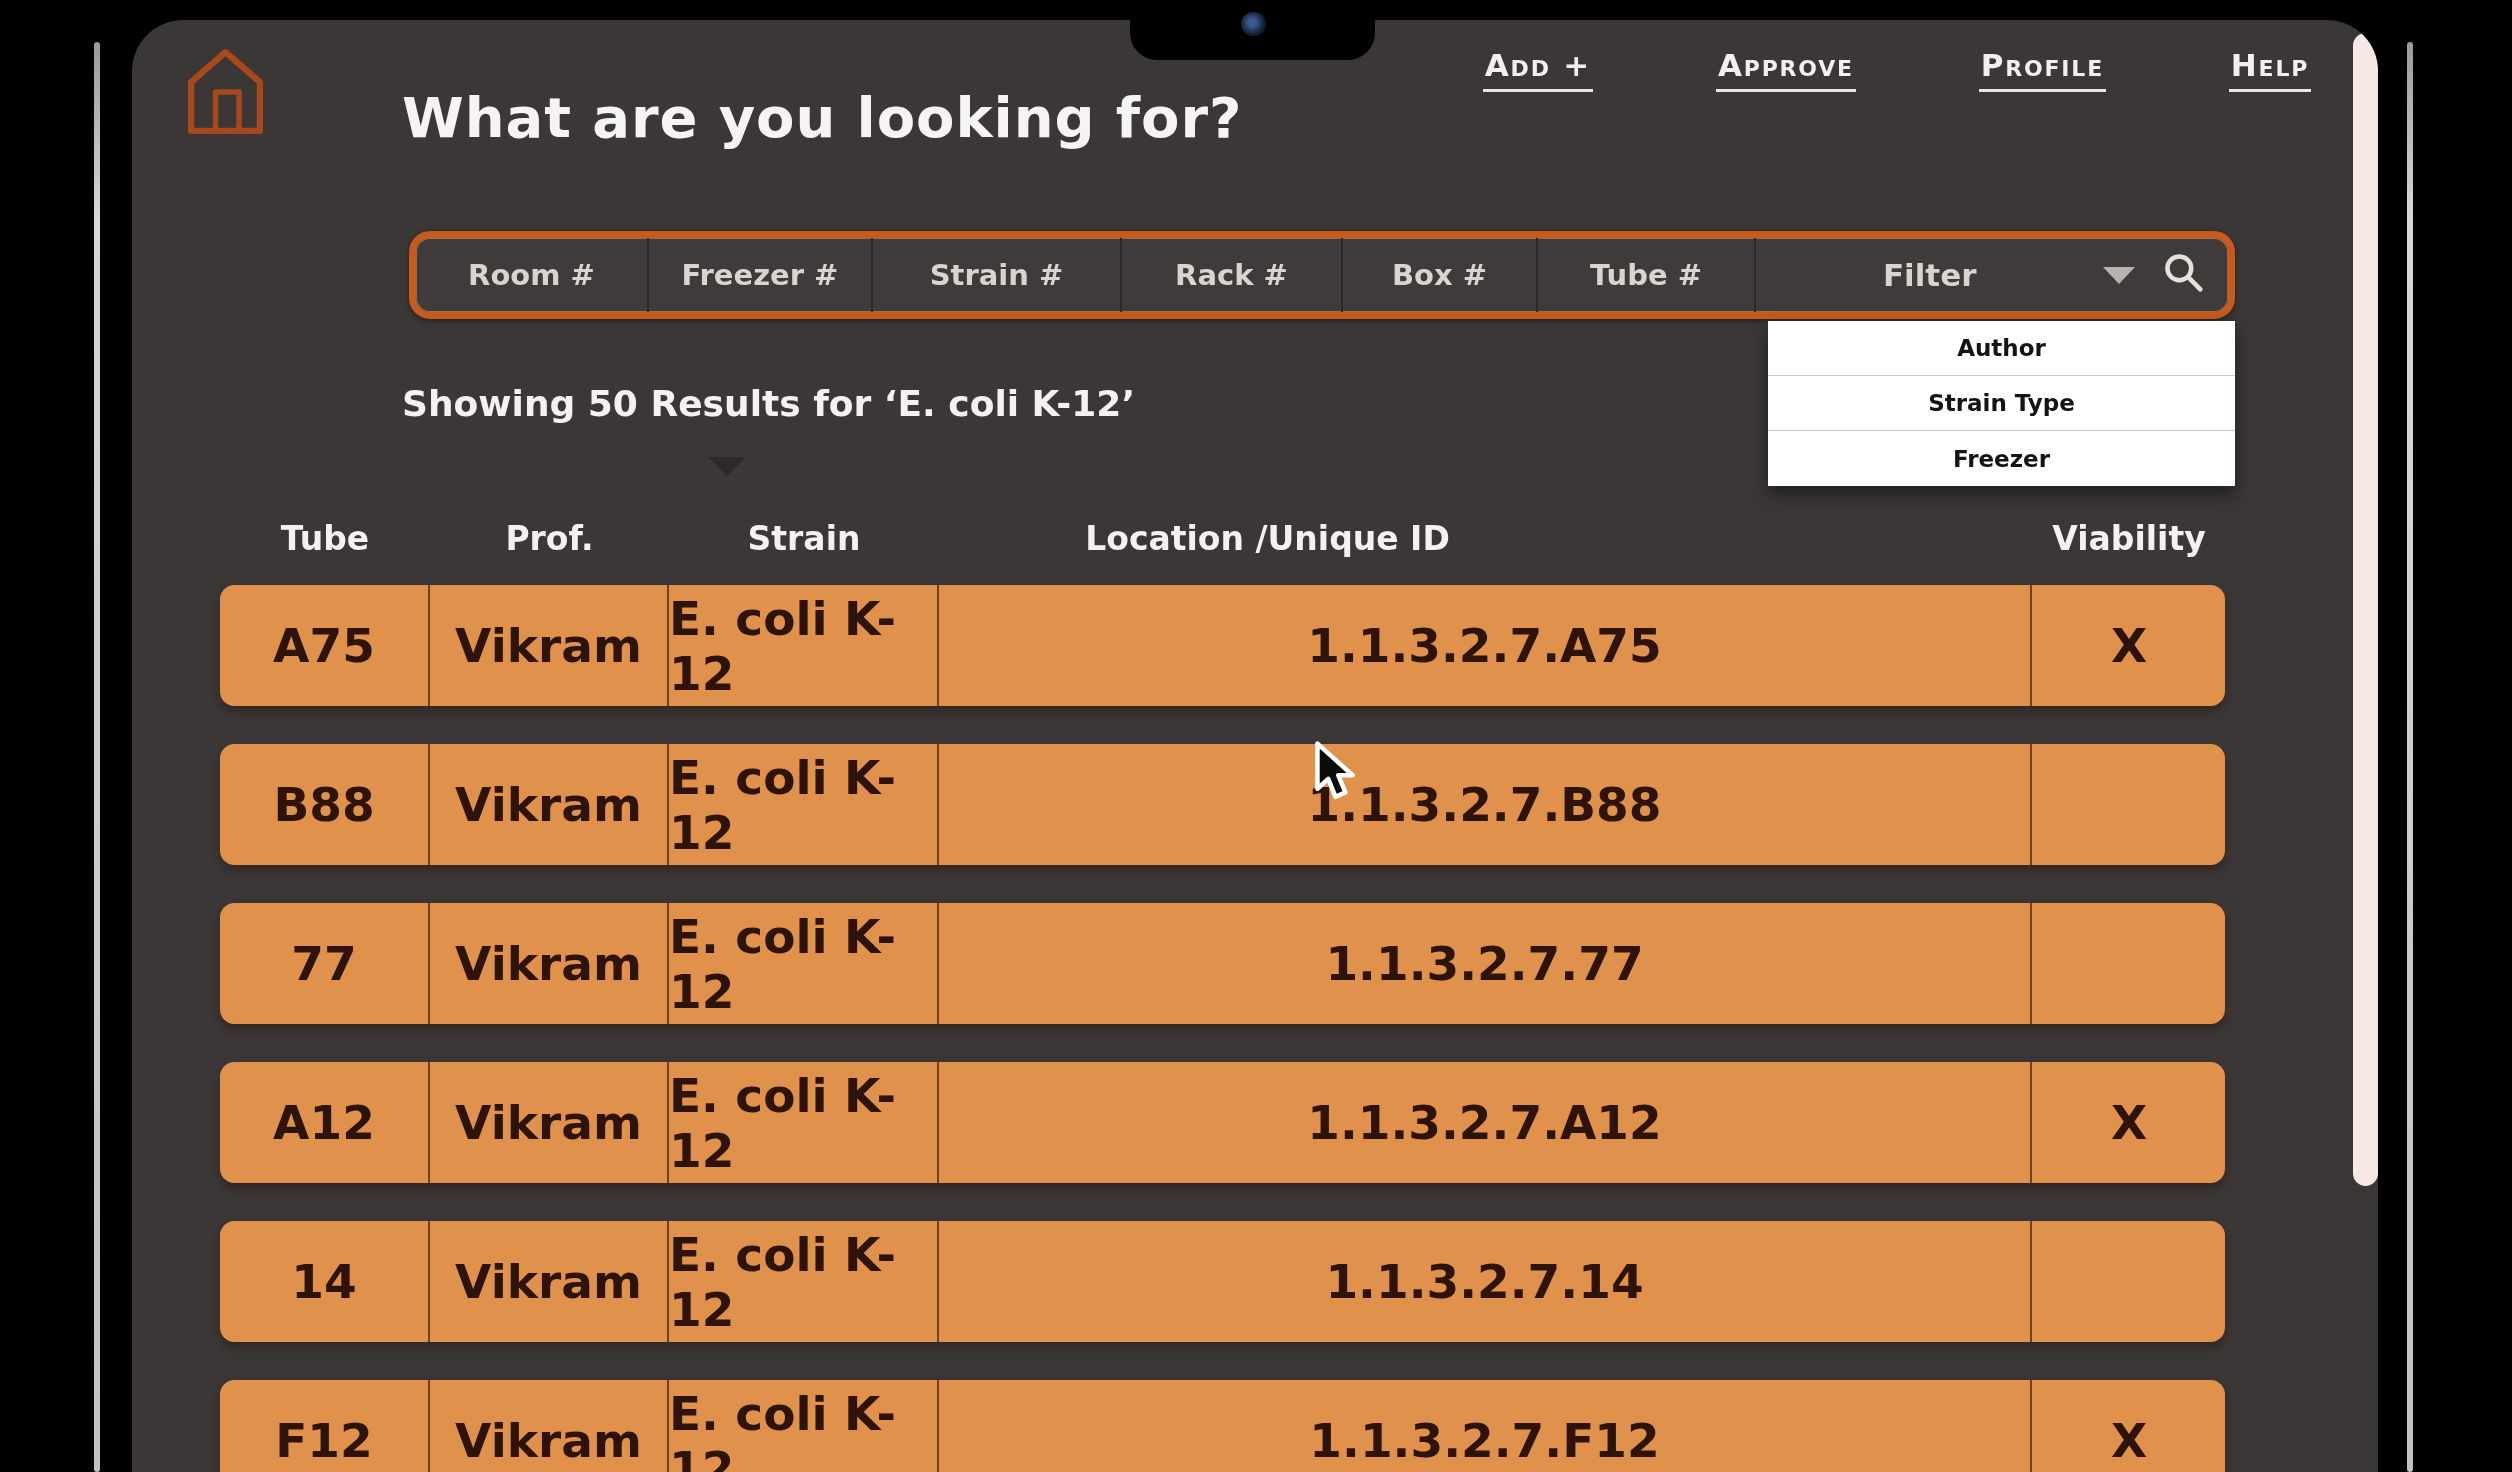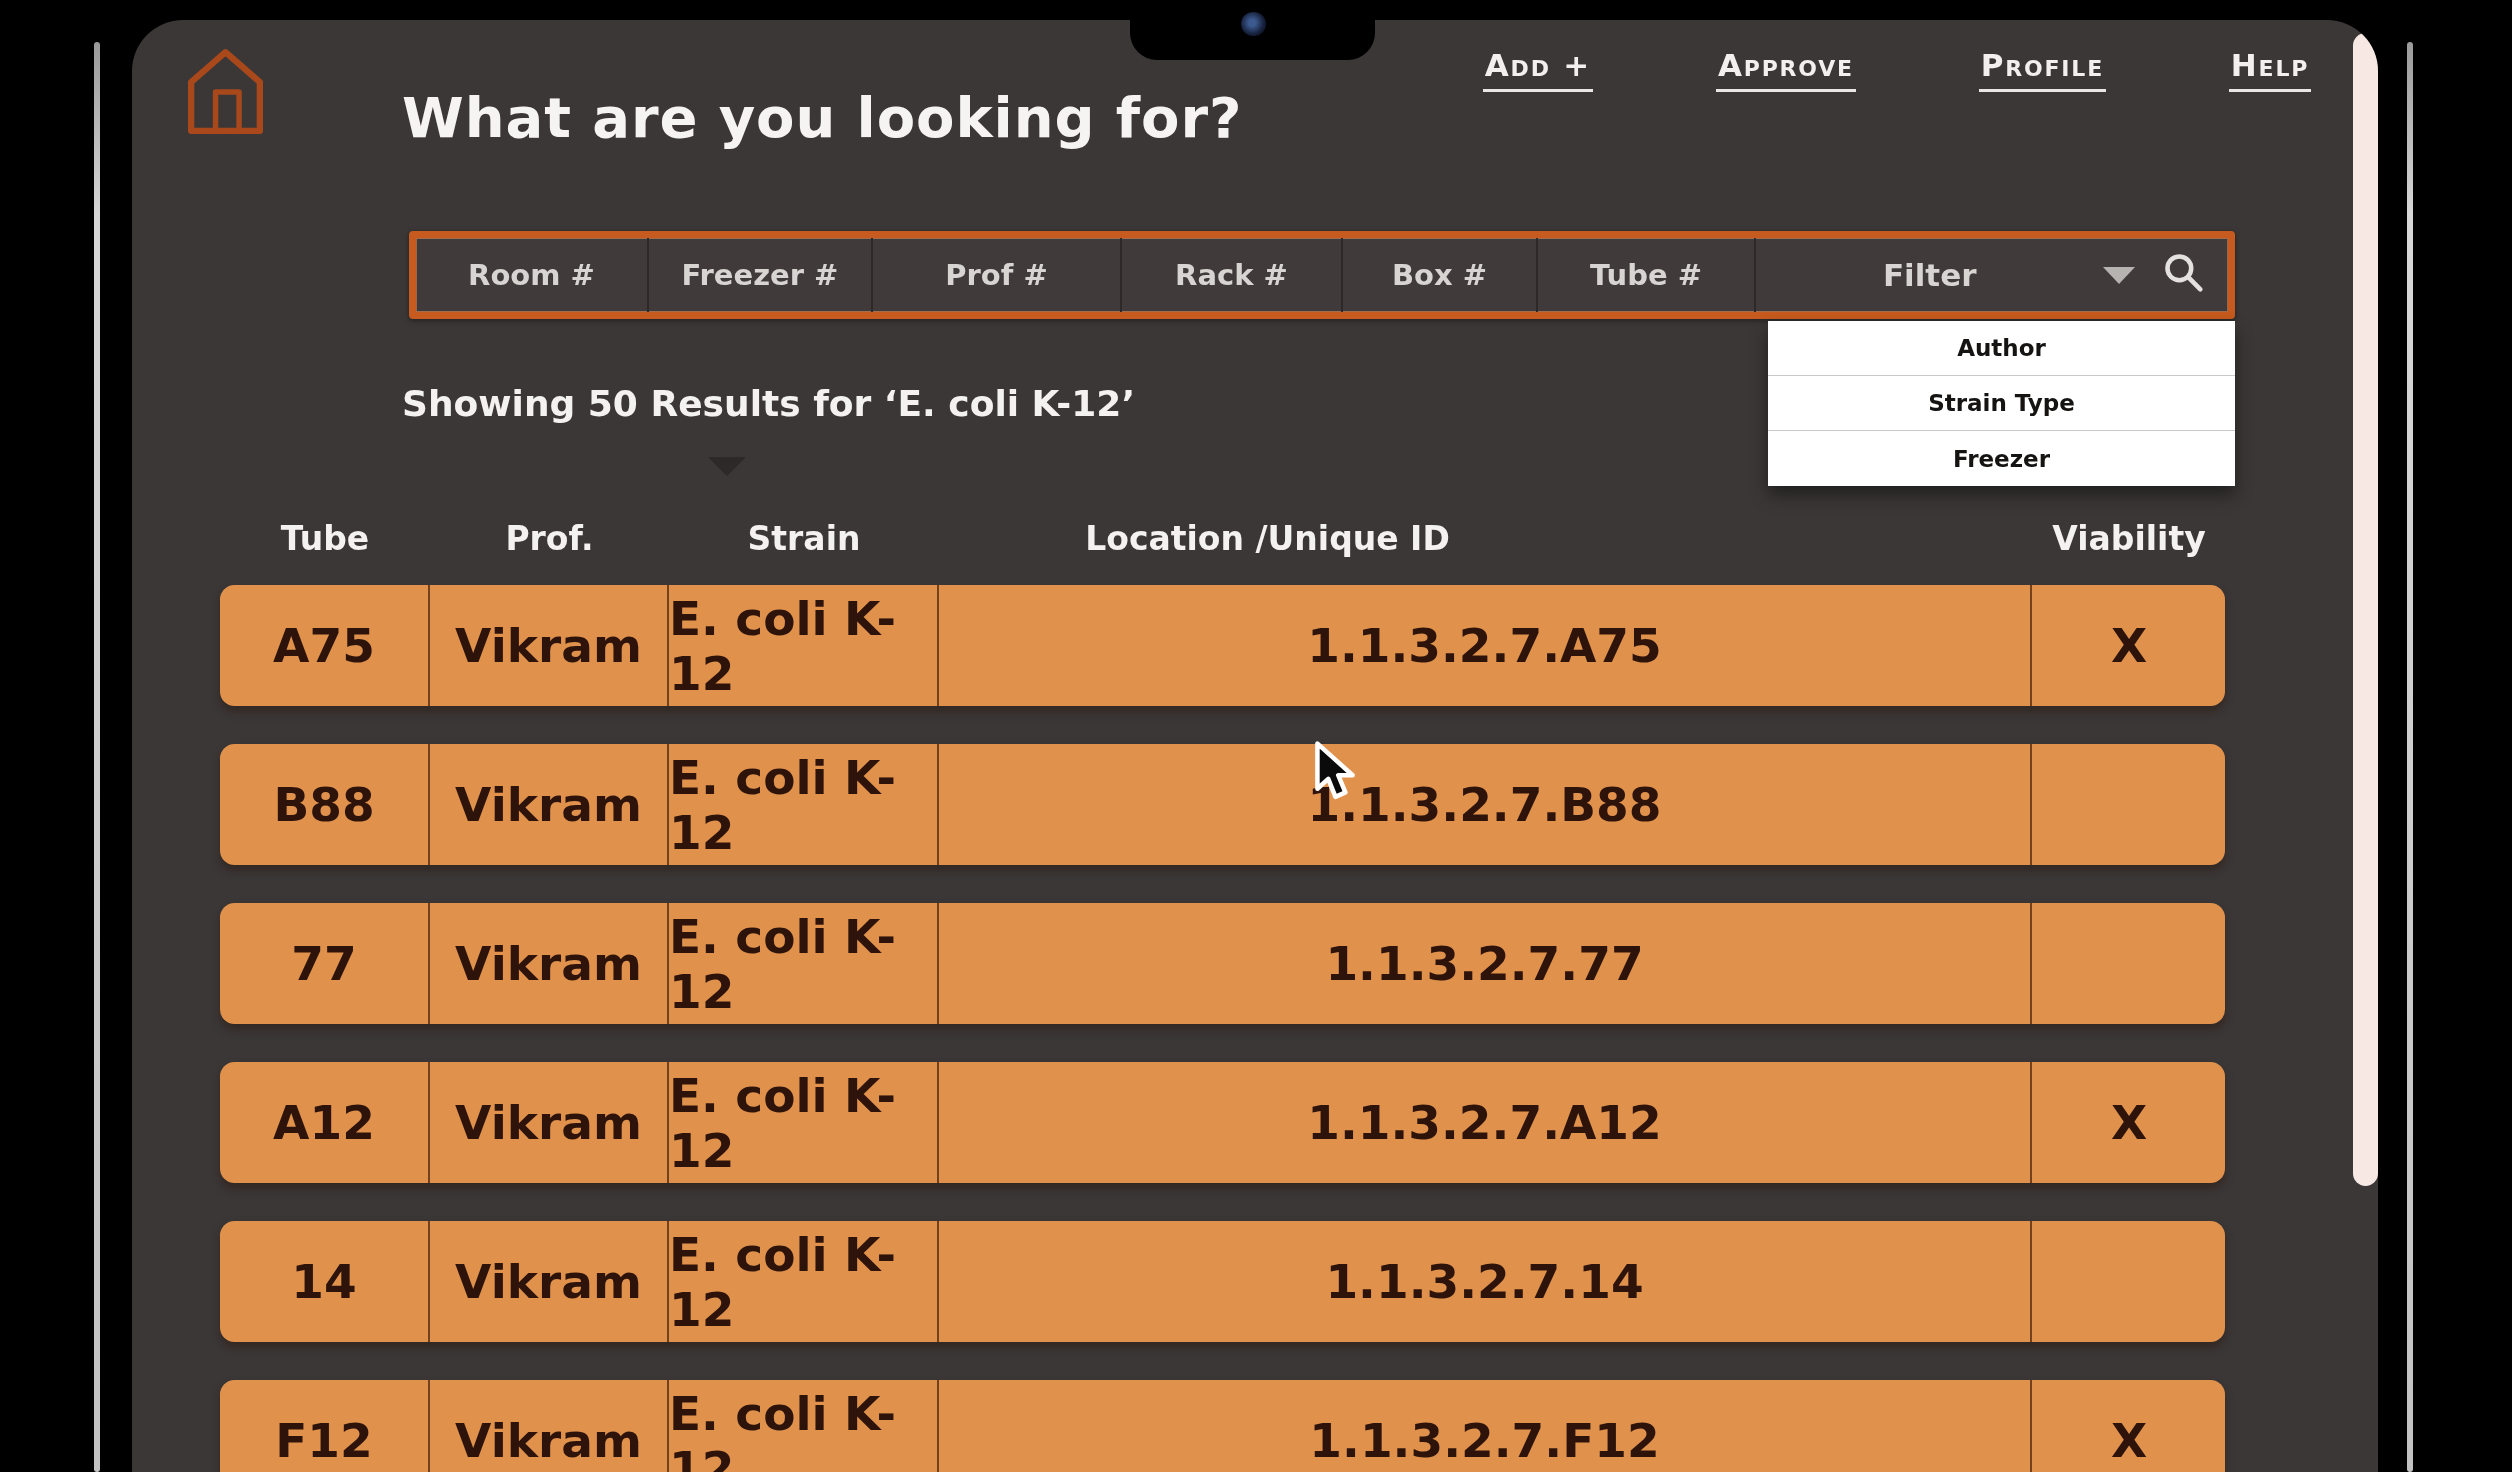--- a/index.html
+++ b/index.html
@@ -36,21 +36,21 @@
 
   
   .top-nav { position:absolute; left:1351px; top:27px; width:828px; display:flex;
              justify-content:space-between; align-items:flex-start; }
   .nav-item { font-variant:small-caps; font-weight:bold; font-size:31px; color:#f2efee;
               letter-spacing:1.8px; border-bottom:3.6px solid #e9e6e5; padding:0 1.8px 6.4px 1.8px;
               cursor:pointer; white-space:nowrap; }
 
   
   .search-bar { position:absolute; left:277px; top:211px; width:1826px; height:88px;
-                border:7.3px solid #c75a1e; border-radius:4px; background:#403b3a;
+                border:7.3px solid #c75a1e; border-radius:21px; background:#403b3a;
                 display:flex; align-items:stretch;
                 box-shadow:inset 0 0 0 0.9px rgba(243,152,92,.55), 0 1.8px 5.4px rgba(0,0,0,.4); }
   .seg { display:flex; align-items:center; justify-content:center;
          color:#d7d4d2; font-size:29px; font-weight:600; border-right:2.7px solid #2d2928; white-space:nowrap; }
   .seg:nth-child(1){ width:233px; } .seg:nth-child(2){ width:224px; }
   .seg:nth-child(3){ width:249px; } .seg:nth-child(4){ width:221px; }
   .seg:nth-child(5){ width:195px; } .seg:nth-child(6){ width:218px; }
   .seg-filter { flex:1; border-right:none; display:flex; align-items:center; padding-right:23.6px; }
   .seg-filter .flabel { flex:1; text-align:center; color:#d7d4d2; font-size:31px; font-weight:600; }
   .chevron-down { width:0; height:0; border-left:16.3px solid transparent; border-right:16.3px solid transparent;
@@ -114,21 +114,21 @@
     <div class="top-nav">
       <span class="nav-item">Add +</span>
       <span class="nav-item">Approve</span>
       <span class="nav-item">Profile</span>
       <span class="nav-item">Help</span>
     </div>
 
     <div class="search-bar">
       <div class="seg">Room #</div>
       <div class="seg">Freezer #</div>
-      <div class="seg">Prof #</div>
+      <div class="seg">Strain #</div>
       <div class="seg">Rack #</div>
       <div class="seg">Box #</div>
       <div class="seg">Tube #</div>
       <div class="seg seg-filter">
         <span class="flabel">Filter</span>
         <span class="chevron-down"></span>
         <span>
           <svg width="42" height="42" viewBox="0 0 46 46" fill="none">
             <circle cx="19" cy="19" r="13" stroke="#e4e1df" stroke-width="5"></circle>
             <line x1="29" y1="29" x2="42" y2="42" stroke="#e4e1df" stroke-width="5" stroke-linecap="round"></line>

